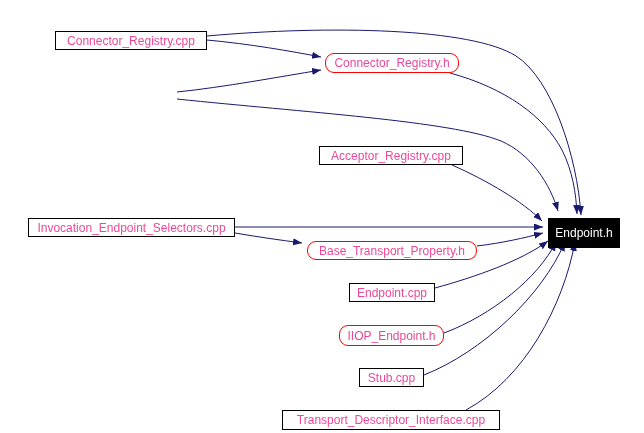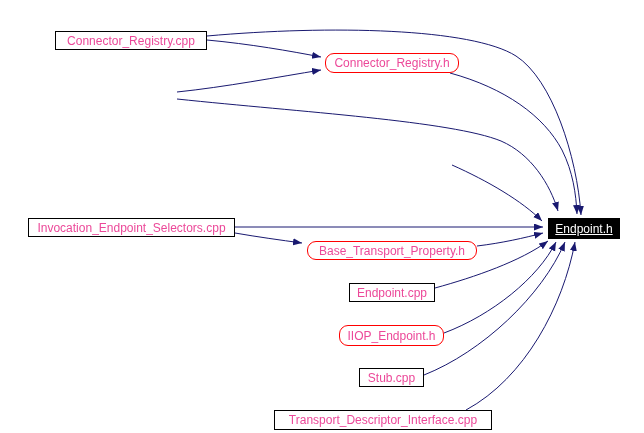--- a/index.html
+++ b/index.html
@@ -78,28 +78,29 @@
     <path class="edge" d="M 444,333 C 492,315 538,278 556,242" marker-end="url(#arrow)"></path>
     <path class="edge" d="M 424,375 C 482,352 542,296 565,242" marker-end="url(#arrow)"></path>
     <path class="edge" d="M 466,410 C 525,378 563,306 575,242" marker-end="url(#arrow)"></path>
   </svg>
 
   <div class="node" style="left:55px; top:31px; width:152px; height:19px;">Connector_Registry.cpp</div>
 
   <div class="node red" style="left:325px; top:53px; width:134px; height:20px;">Connector_Registry.h</div>
 
 
+  <div class="node" style="left:319px; top:146px; width:144px; height:19px;">Acceptor_Registry.cpp</div>
 
   <div class="node" style="left:28px; top:218px; width:207px; height:19px;">Invocation_Endpoint_Selectors.cpp</div>
 
   <div class="node red" style="left:307px; top:241px; width:170px; height:19px;">Base_Transport_Property.h</div>
 
   <div class="node" style="left:349px; top:283px; width:86px; height:19px;">Endpoint.cpp</div>
 
   <div class="node" style="left:359px; top:368px; width:65px; height:19px;">Stub.cpp</div>
 
   <div class="node red" style="left:339px; top:325px; width:105px; height:21px;">IIOP_Endpoint.h</div>
 
-  <div class="node" style="left:274px; top:410px; width:218px; height:20px;">Transport_Descriptor_Interface.cpp</div>
+  <div class="node" style="left:282px; top:410px; width:218px; height:20px;">Transport_Descriptor_Interface.cpp</div>
 
-  <div class="node filled" style="left:548px; top:218px; width:72px; height:21px;text-decoration:underline;">Endpoint.h</div>
+  <div class="node filled" style="left:548px; top:218px; width:72px; height:30px;">Endpoint.h</div>
 
 </div>
 
 </body></html>

